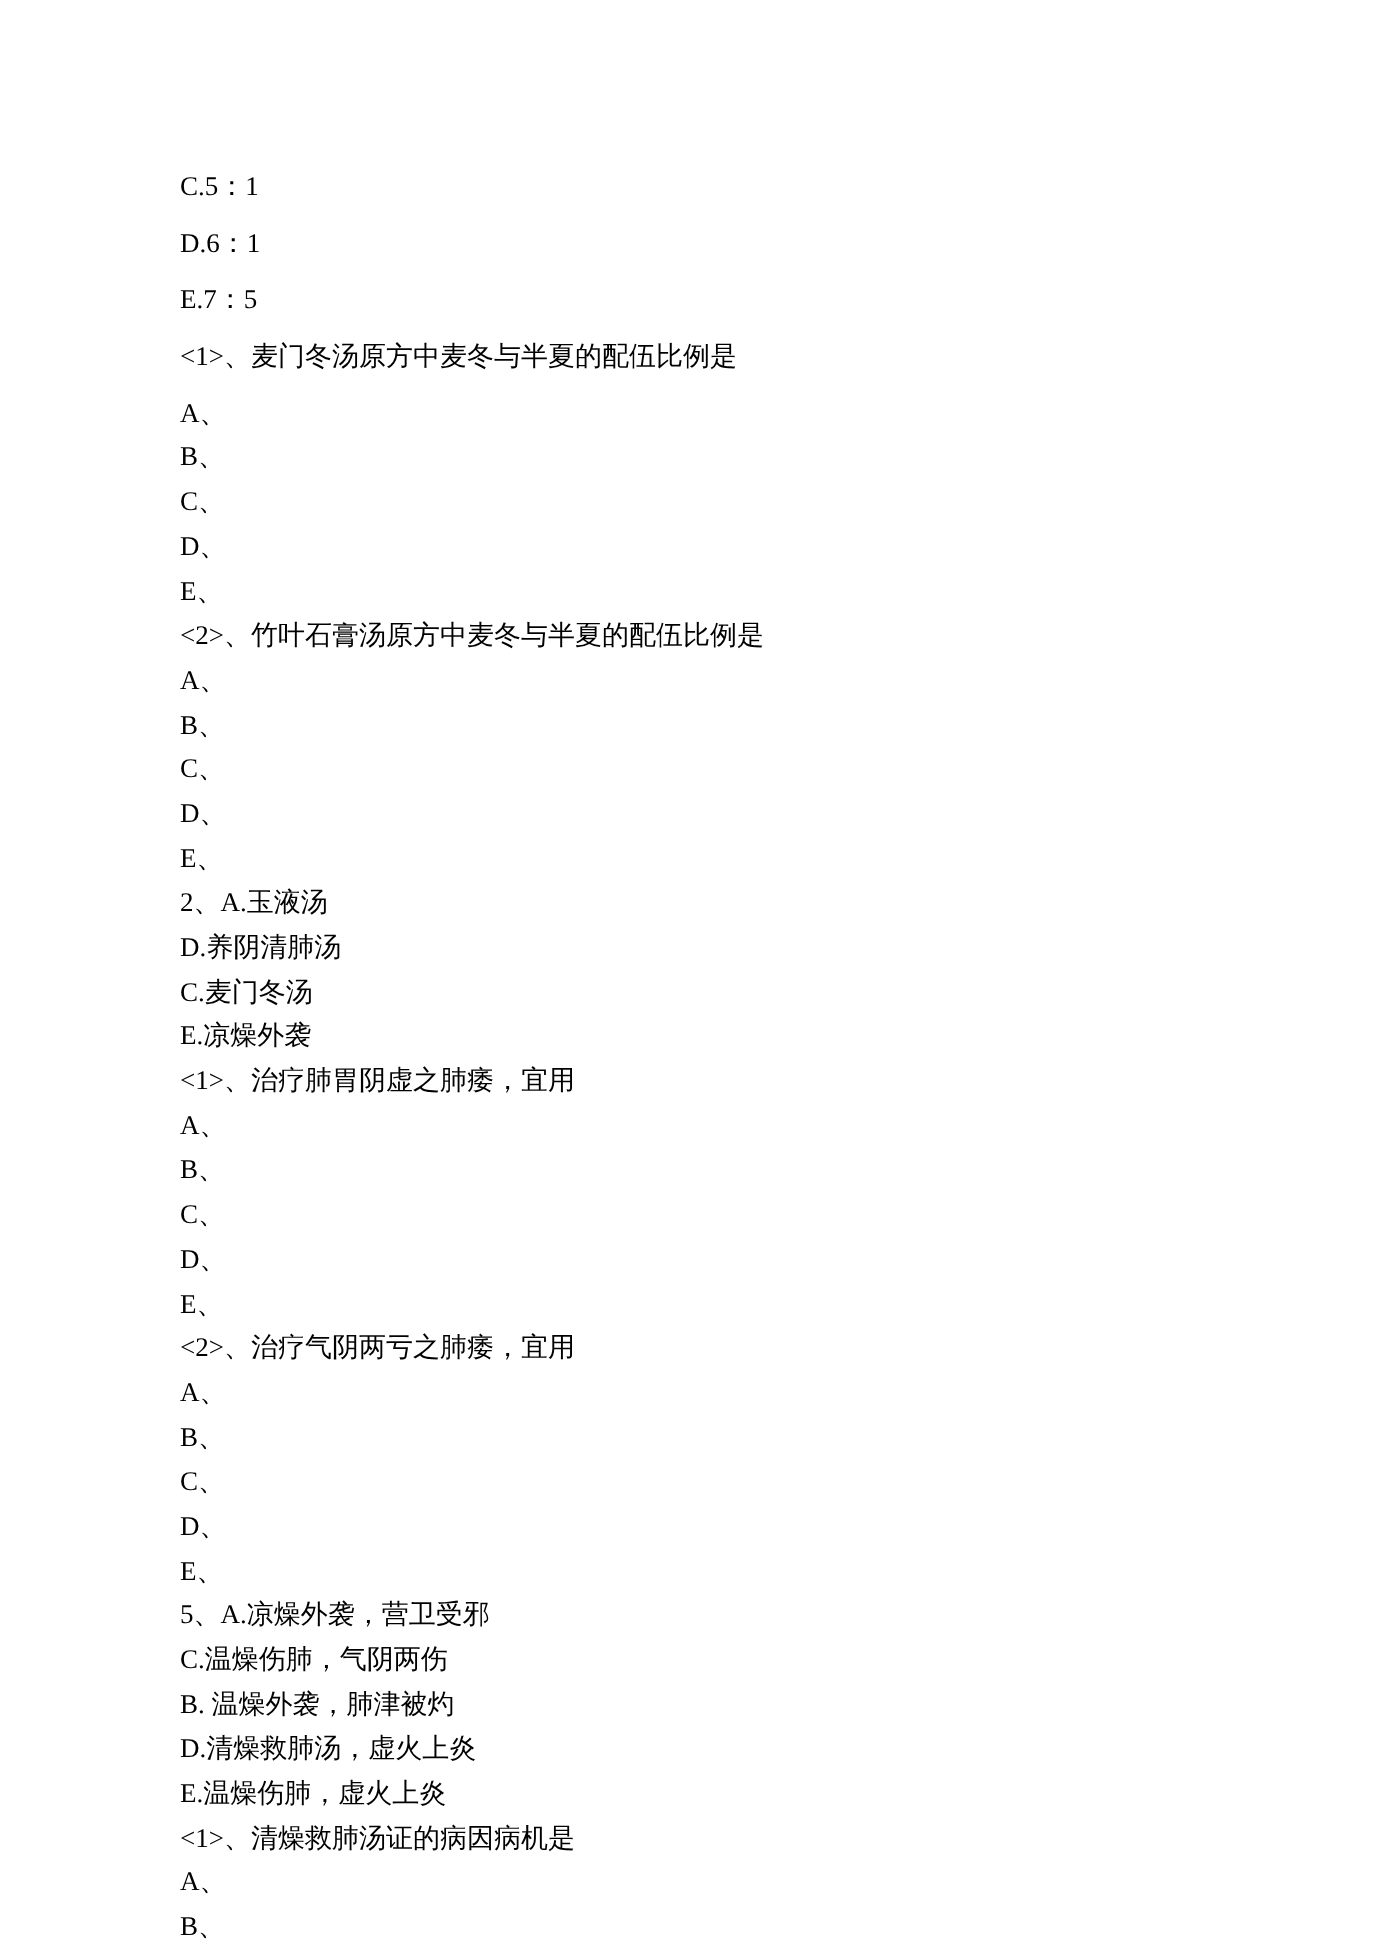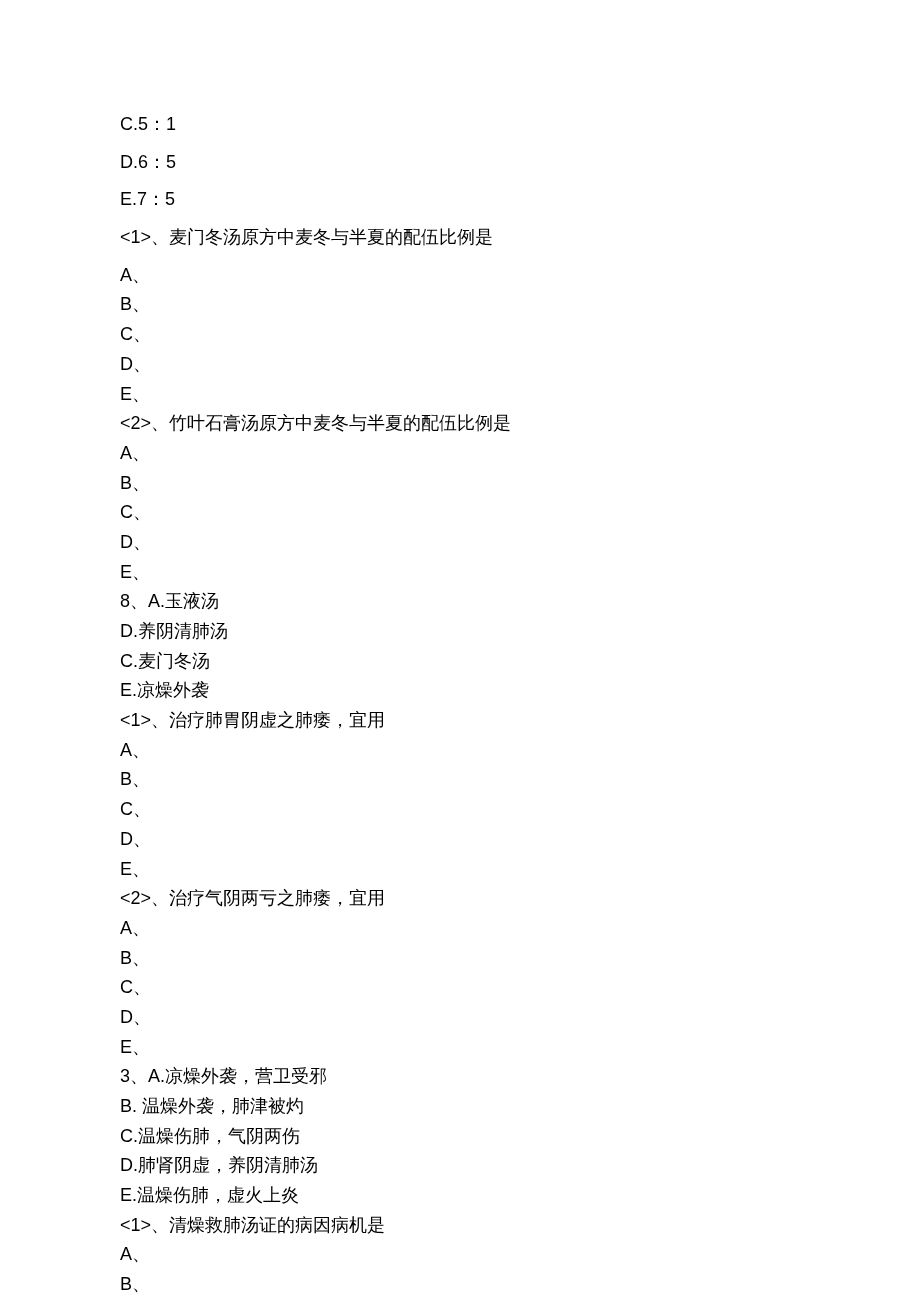--- a/index.html
+++ b/index.html
@@ -12,63 +12,64 @@
     line-height: 1.65;
   }
   .page {
     width: 920px;
     min-height: 1301px;
     padding: 110px 120px 60px 120px;
     box-sizing: border-box;
   }
   .line {
     white-space: pre;
+    font-family: Liberation Serif, serif;
   }
   .spaced {
     margin-bottom: 8px;
   }
 </style>
 </head>
 <body>
 
 <div class="page">
   <div id="content">
       <div class="line spaced">C.5：1</div>
-      <div class="line spaced">D.6：5</div>
+      <div class="line spaced">D.6：1</div>
       <div class="line spaced">E.7：5</div>
       <div class="line spaced">&lt;1&gt;、麦门冬汤原方中麦冬与半夏的配伍比例是</div>
       <div class="line">A、</div>
       <div class="line">B、</div>
       <div class="line">C、</div>
       <div class="line">D、</div>
       <div class="line">E、</div>
       <div class="line">&lt;2&gt;、竹叶石膏汤原方中麦冬与半夏的配伍比例是</div>
       <div class="line">A、</div>
       <div class="line">B、</div>
       <div class="line">C、</div>
       <div class="line">D、</div>
       <div class="line">E、</div>
-      <div class="line">8、A.玉液汤</div>
+      <div class="line">2、A.玉液汤</div>
       <div class="line">D.养阴清肺汤</div>
       <div class="line">C.麦门冬汤</div>
       <div class="line">E.凉燥外袭</div>
       <div class="line">&lt;1&gt;、治疗肺胃阴虚之肺痿，宜用</div>
       <div class="line">A、</div>
       <div class="line">B、</div>
       <div class="line">C、</div>
       <div class="line">D、</div>
       <div class="line">E、</div>
       <div class="line">&lt;2&gt;、治疗气阴两亏之肺痿，宜用</div>
       <div class="line">A、</div>
       <div class="line">B、</div>
       <div class="line">C、</div>
       <div class="line">D、</div>
       <div class="line">E、</div>
-      <div class="line">3、A.凉燥外袭，营卫受邪</div>
+      <div class="line">5、A.凉燥外袭，营卫受邪</div>
+      <div class="line">C.温燥伤肺，气阴两伤</div>
       <div class="line">B. 温燥外袭，肺津被灼</div>
-      <div class="line">C.温燥伤肺，气阴两伤</div>
-      <div class="line">D.肺肾阴虚，养阴清肺汤</div>
+      <div class="line">D.清燥救肺汤，虚火上炎</div>
       <div class="line">E.温燥伤肺，虚火上炎</div>
       <div class="line">&lt;1&gt;、清燥救肺汤证的病因病机是</div>
       <div class="line">A、</div>
       <div class="line">B、</div>
     </div>
 </div>
 
 </body></html>

